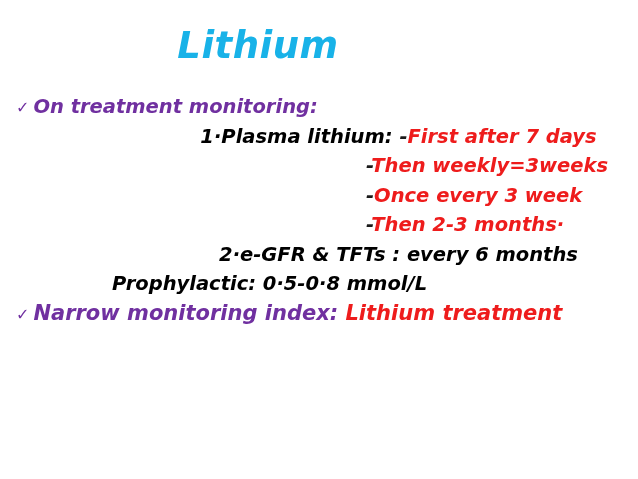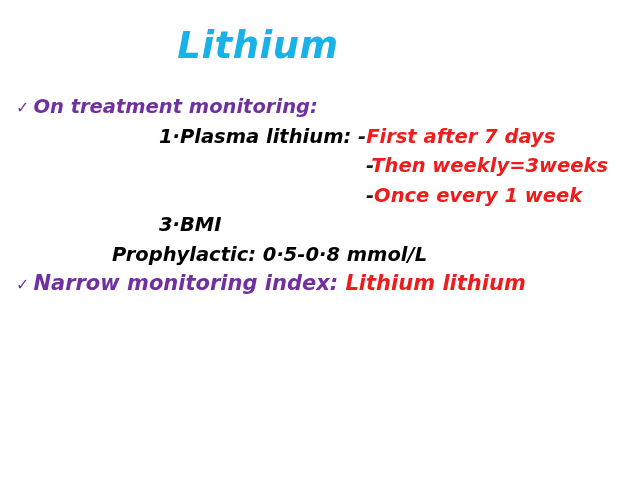--- a/index.html
+++ b/index.html
@@ -67,21 +67,21 @@
     padding-right: 4px;
   }
 
   .purple  { color: #7030a0; }
   .red     { color: #ee1c1c; }
   .black   { color: #000000; }
 
   .hdr-narrow { font-size: 21px; }
 
   
-  .ind-num   { padding-left: 159px; }   
+  .ind-num   { padding-left: 159px; text-align: center; }   
   .ind-dash  { padding-left: 366px; }   
   .ind-val   { padding-left: 112px; }   
 
   .tox-gap   { padding-left: 56px; }    
   .dash      { color: #1a1a1a; }
 </style>
 </head>
 <body>
 
 <div class="slide">
@@ -96,33 +96,36 @@
 
     <div class="line ind-num">
       <span class="black">1·</span><span class="black">Plasma lithium:</span>&nbsp;<span class="dash">-</span><span class="red">First after 7 days</span>
     </div>
 
     <div class="line ind-dash">
       <span class="dash">-</span><span class="red">Then weekly=3weeks</span>
     </div>
 
     <div class="line ind-dash">
-      <span class="dash">-</span><span class="red">Once every 1 week</span>
+      <span class="dash">-</span><span class="red">Once every 3 week</span>
     </div>
 
-
+    <div class="line ind-dash">
+      <span class="dash">-</span><span class="red">Then 2-3 months·</span>
+    </div>
 
     <div class="line ind-num">
-      <span class="black">3·</span><span class="black">BMI</span>
+      <span class="black">2·</span><span class="black">e-GFR &amp; TFTs : every 6 months</span>
     </div>
+
 
 
     <div class="line ind-val">
       <span class="black">Prophylactic:</span>&nbsp;<span class="black">0·5-0·8 mmol/L</span>
     </div>
 
 
     <div class="line hdr-narrow">
-      <span class="check">✓</span><span class="purple">Narrow monitoring index</span><span class="purple">:</span>&nbsp;<span class="red">Lithium lithium</span>
+      <span class="check">✓</span><span class="purple">Narrow monitoring index</span><span class="purple">:</span>&nbsp;<span class="red">Lithium treatment</span>
     </div>
 
   </div>
 </div>
 
 </body></html>

